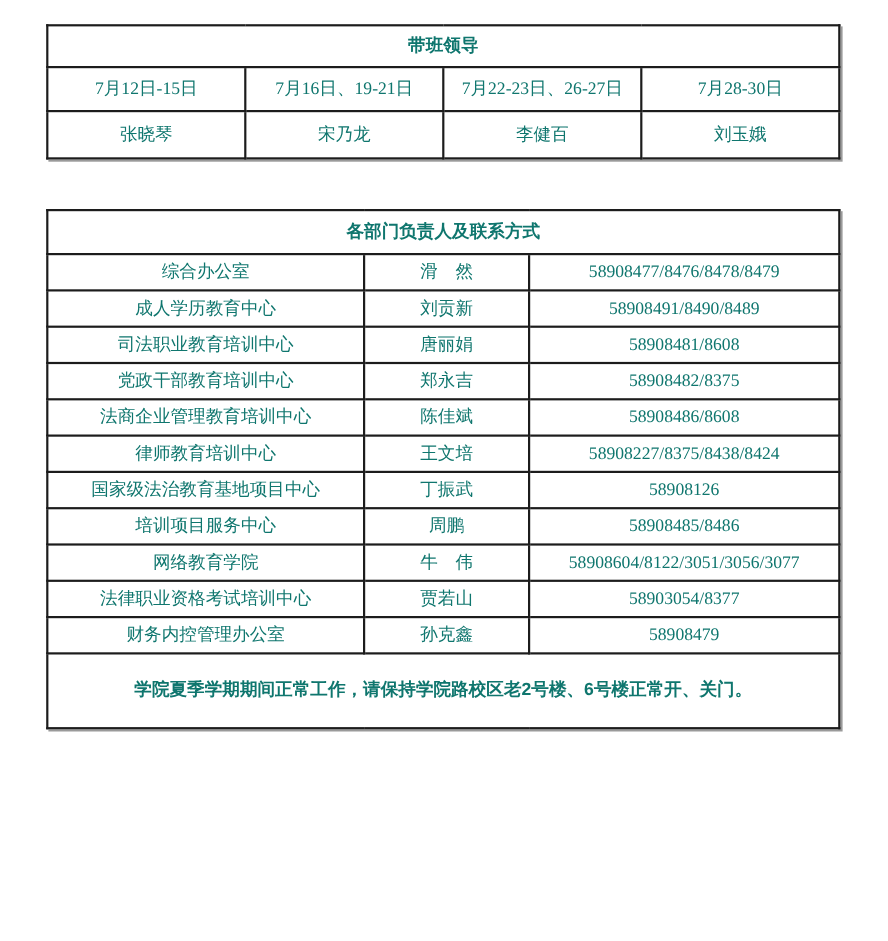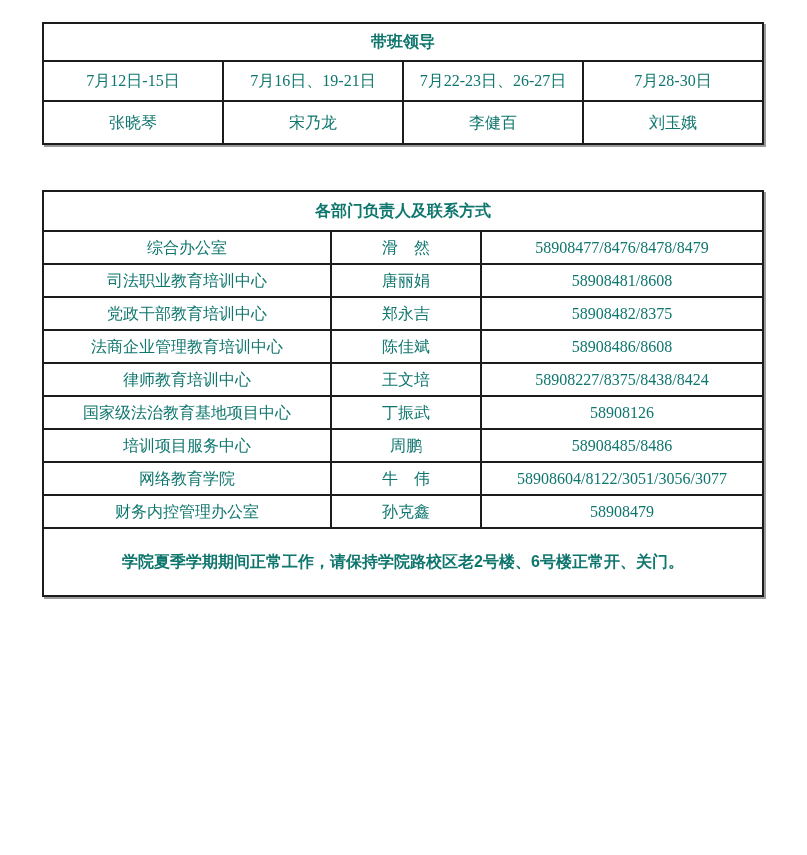--- a/index.html
+++ b/index.html
@@ -102,20 +102,25 @@
       <tr class="row-t2title">
         <td colspan="3" class="cell-title">各部门负责人及联系方式</td>
       </tr>
 
       <tr class="row-data">
         <td>综合办公室</td>
         <td>滑　然</td>
         <td class="phone-cell">58908477/8476/8478/8479</td>
       </tr>
       <tr class="row-data">
+        <td>成人学历教育中心</td>
+        <td>刘贡新</td>
+        <td class="phone-cell">58908491/8490/8489</td>
+      </tr>
+      <tr class="row-data">
         <td>司法职业教育培训中心</td>
         <td>唐丽娟</td>
         <td class="phone-cell">58908481/8608</td>
       </tr>
       <tr class="row-data">
         <td>党政干部教育培训中心</td>
         <td>郑永吉</td>
         <td class="phone-cell">58908482/8375</td>
       </tr>
       <tr class="row-data">
@@ -137,20 +142,25 @@
         <td>培训项目服务中心</td>
         <td>周鹏</td>
         <td class="phone-cell">58908485/8486</td>
       </tr>
       <tr class="row-data">
         <td>网络教育学院</td>
         <td>牛　伟</td>
         <td class="phone-cell">58908604/8122/3051/3056/3077</td>
       </tr>
       <tr class="row-data">
+        <td>法律职业资格考试培训中心</td>
+        <td>贾若山</td>
+        <td class="phone-cell">58903054/8377</td>
+      </tr>
+      <tr class="row-data">
         <td>财务内控管理办公室</td>
         <td>孙克鑫</td>
         <td class="phone-cell">58908479</td>
       </tr>
 
       <tr class="row-footer">
         <td colspan="3" class="cell-footer">学院夏季学期期间正常工作，请保持学院路校区老2号楼、6号楼正常开、关门。</td>
       </tr>
     </tbody>
   </table>

